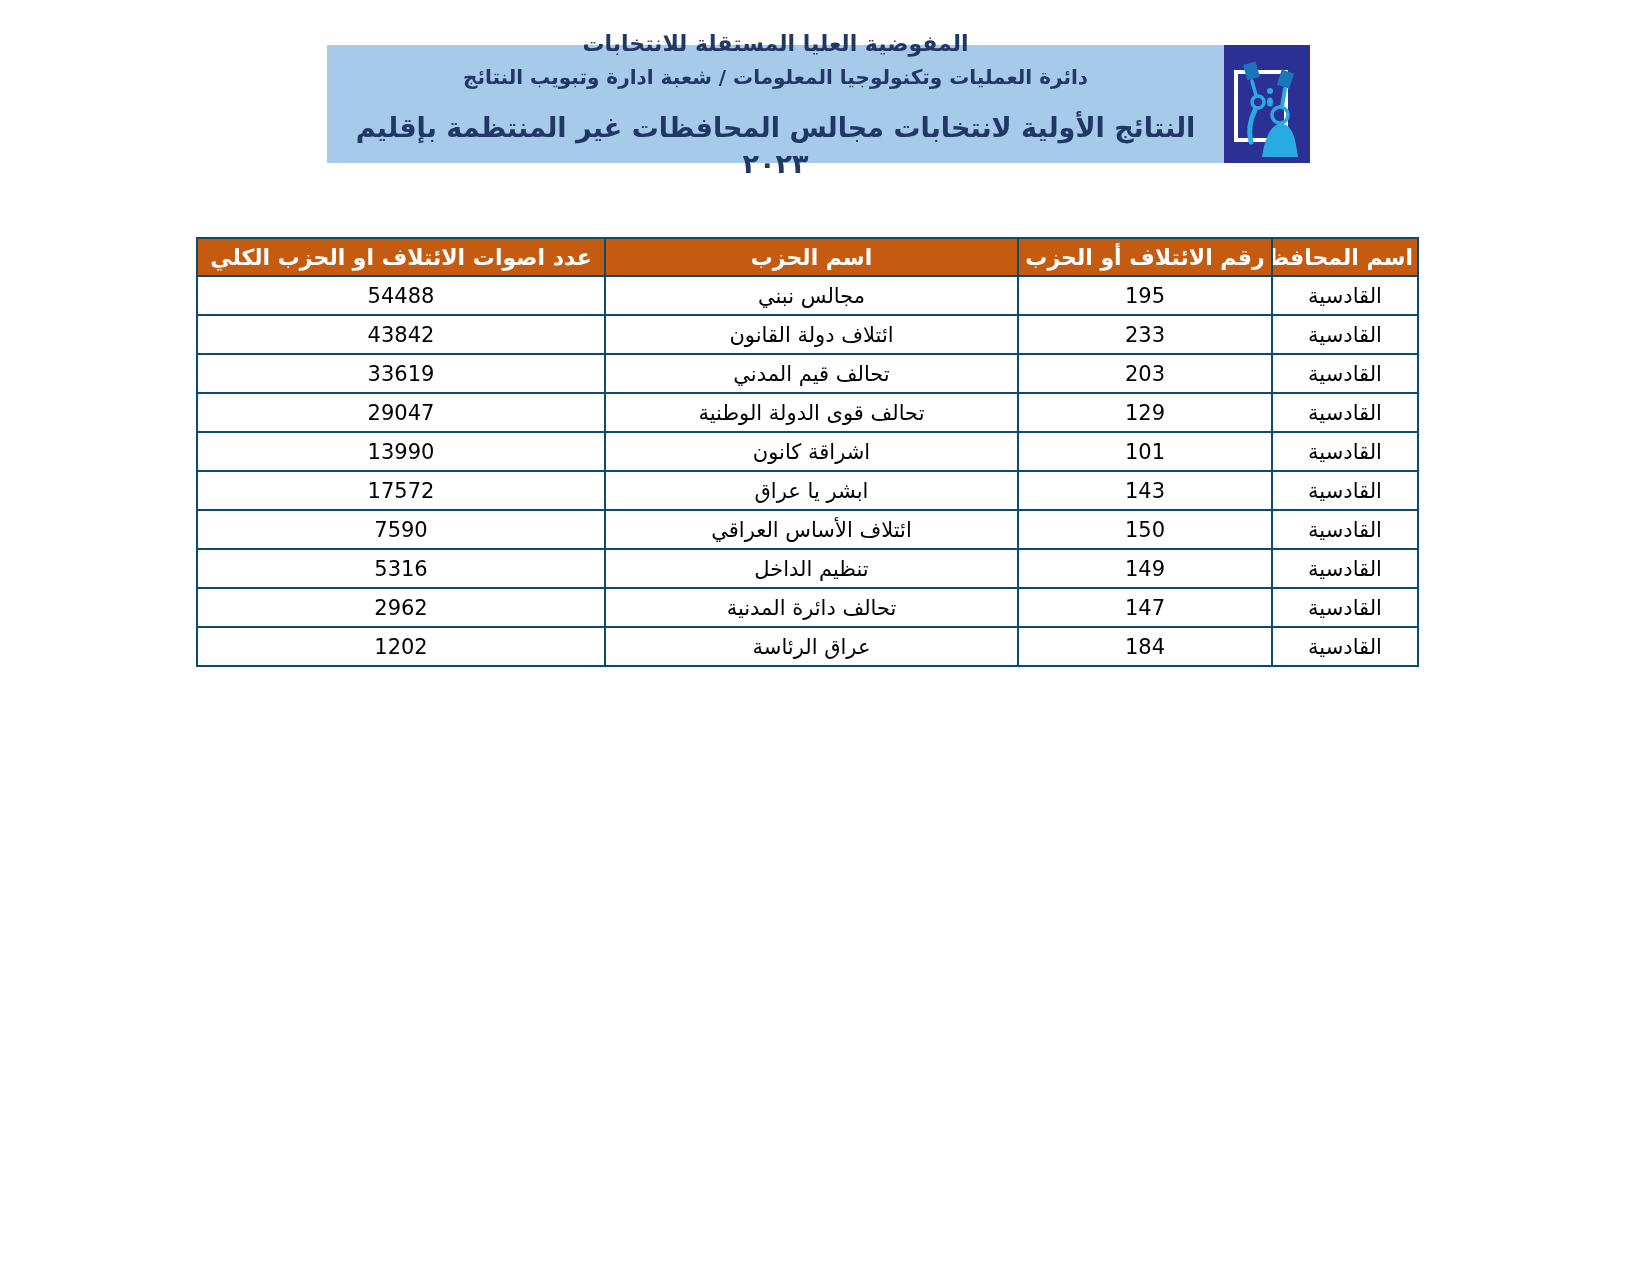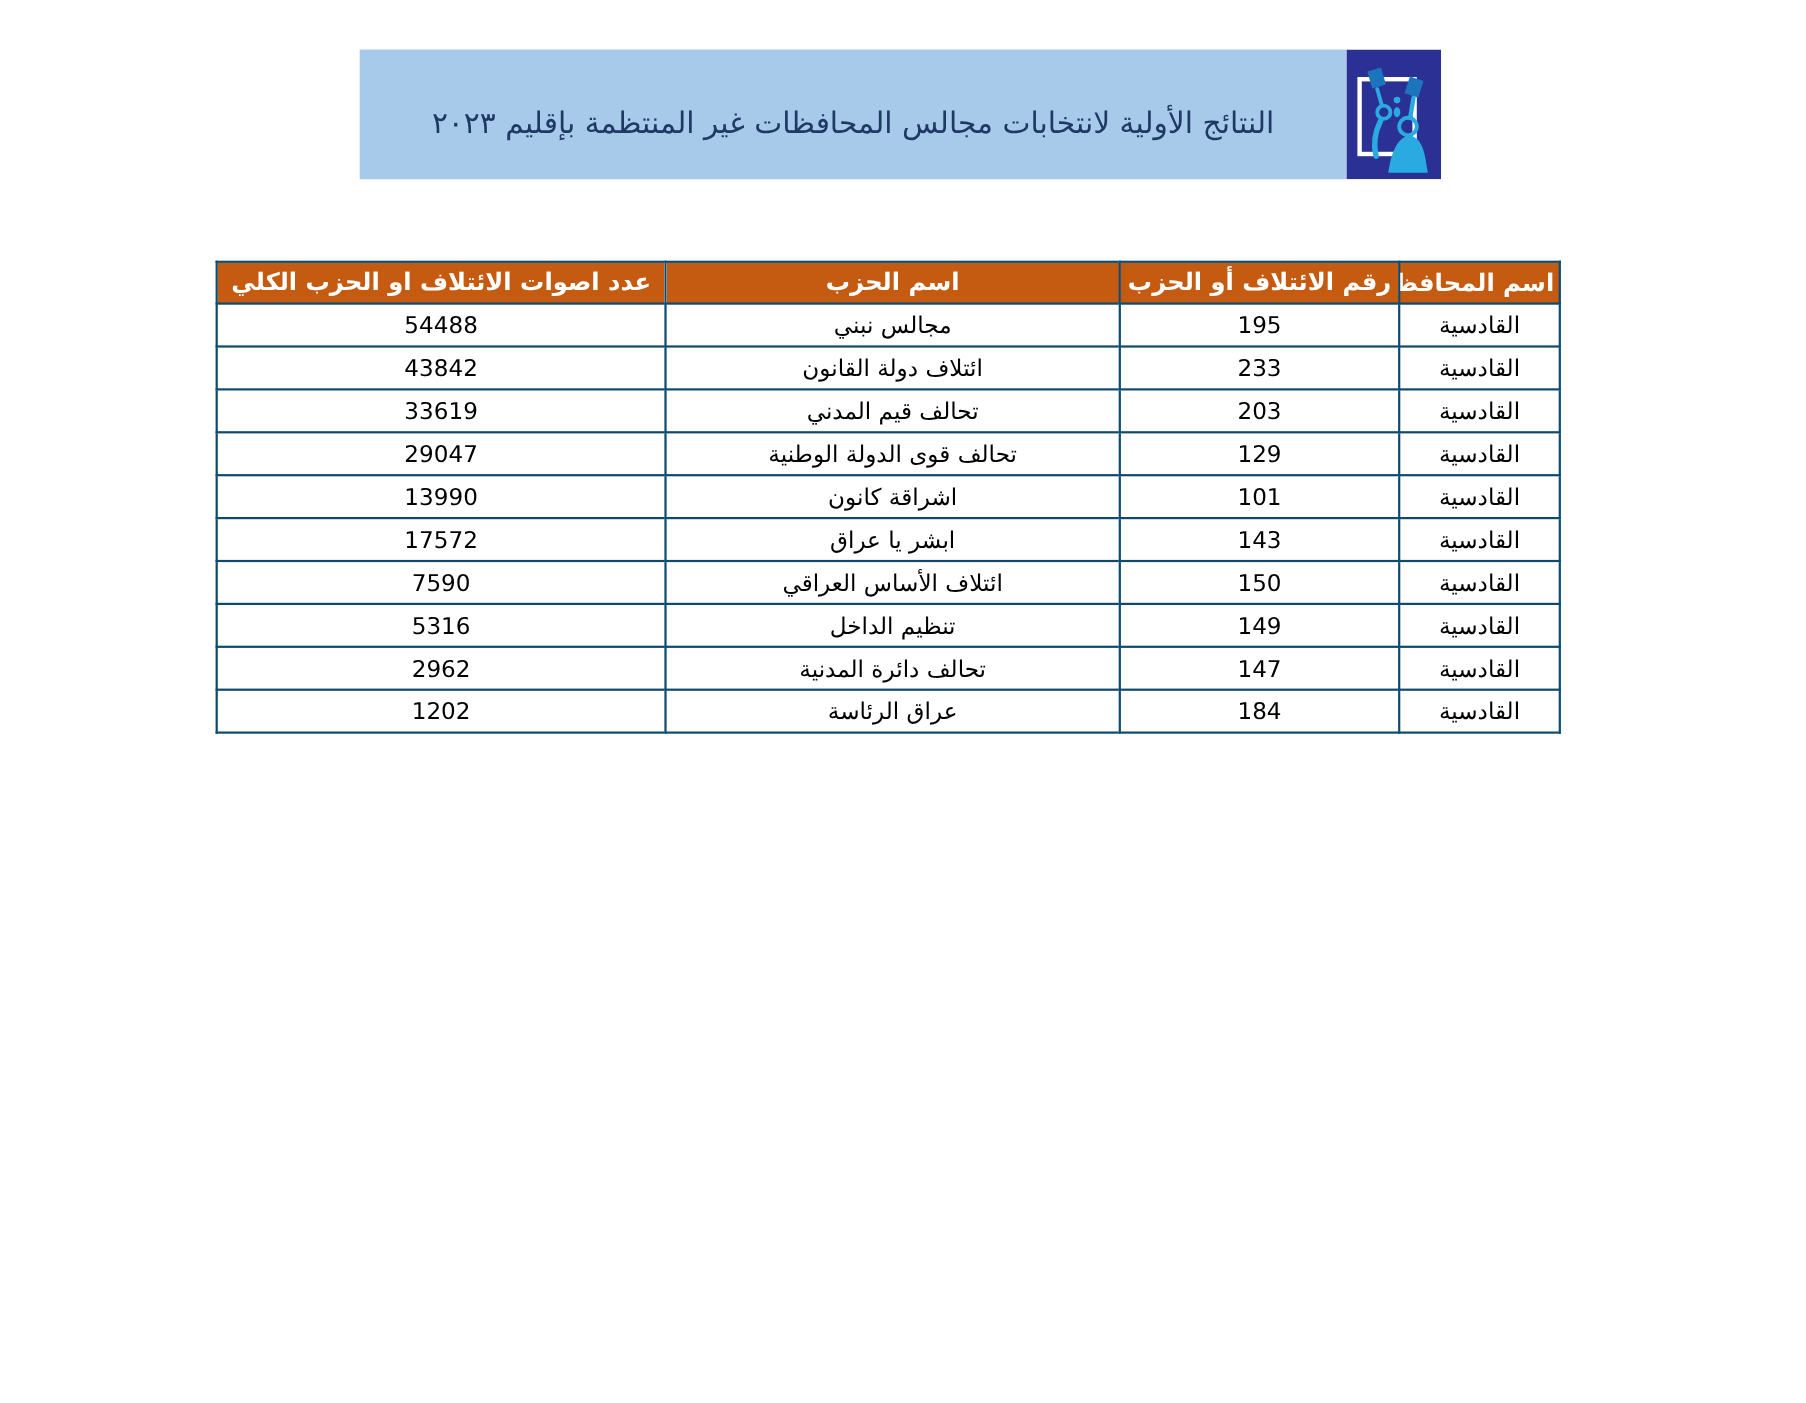--- a/index.html
+++ b/index.html
@@ -35,21 +35,21 @@
     direction: rtl;
     text-align: center;
     display: flex;
     flex-direction: column;
     justify-content: center;
     gap: 3px;
     padding-top: 2px;
   }
   .banner-line1 { font-size: 22px; font-weight: bold; line-height: 30px; }
   .banner-line2 { font-size: 20px; font-weight: bold; line-height: 30px; }
-  .banner-line3 { font-size: 27px; font-weight: normal; line-height: 36px; margin-top: 15px; }
+  .banner-line3 { font-size: 27px; font-weight: bold; line-height: 36px; margin-top: 15px; }
 
   .logo {
     position: absolute;
     right: 0;
     top: 0;
     width: 86px;
     height: 118px;
   }
   .logo svg { display: block; width: 100%; height: 100%; }
 
@@ -100,20 +100,22 @@
     color: #000000;
   }
 </style>
 </head>
 <body>
 
 <div class="page">
 
   <div class="banner">
     <div class="banner-text">
+      <div class="banner-line1">المفوضية العليا المستقلة للانتخابات</div>
+      <div class="banner-line2">دائرة العمليات وتكنولوجيا المعلومات / شعبة ادارة وتبويب النتائج</div>
       <div class="banner-line3">النتائج الأولية لانتخابات مجالس المحافظات غير المنتظمة بإقليم ٢٠٢٣</div>
     </div>
     <div class="logo">
       <svg viewBox="0 0 86 118" xmlns="http://www.w3.org/2000/svg">
         <rect x="0" y="0" width="86" height="118" fill="#2B3094"></rect>
 
         <rect x="12" y="27" width="50" height="68" fill="none" stroke="#FFFFFF" stroke-width="4"></rect>
 
         <rect x="21" y="18" width="13" height="16" fill="#1B75BC" transform="rotate(-16 27 26)"></rect>
         <rect x="55" y="26" width="13" height="16" fill="#1B75BC" transform="rotate(18 61 34)"></rect>

